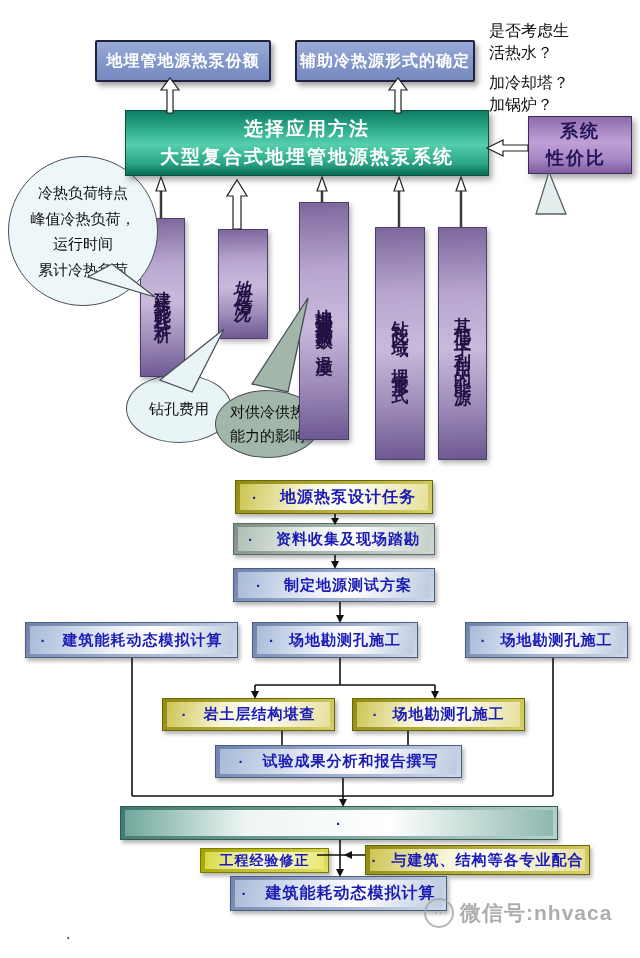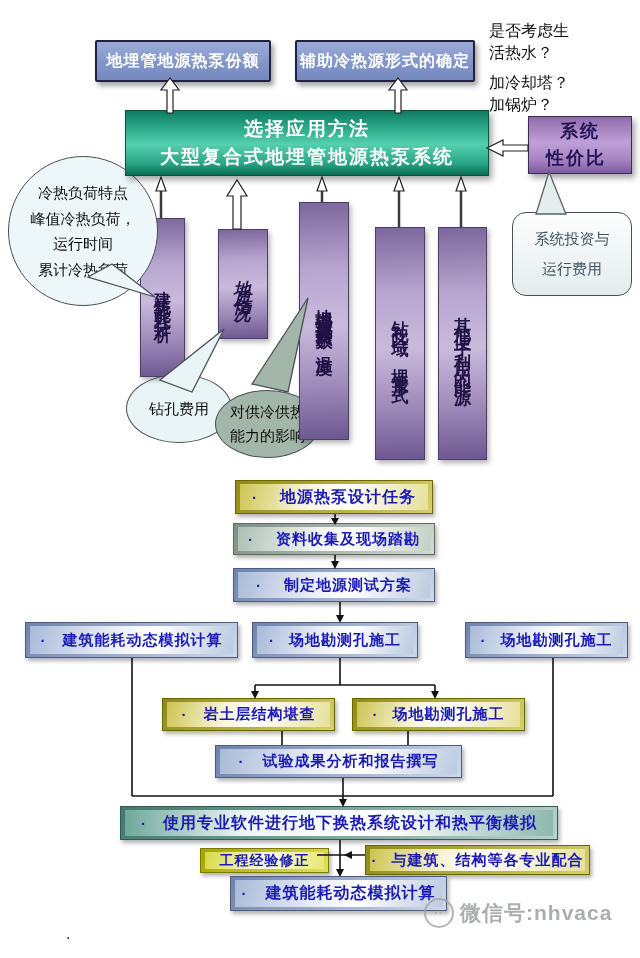--- a/index.html
+++ b/index.html
@@ -126,22 +126,20 @@
   <div class="abs vcol c4" style="left:375px;top:227px;width:48px;height:231px;">钻孔区域、埋管形式</div>
   <div class="abs vcol c5" style="left:438px;top:227px;width:47px;height:231px;">其他便于利用的能源</div>
 
   <div class="abs bubble big prelines" style="left:8px;top:156px;width:148px;height:148px;">冷热负荷特点
 峰值冷热负荷，
 运行时间
 累计冷热负荷</div>
   <div class="abs bubble drill" style="left:126px;top:374px;width:104px;height:67px;">钻孔费用</div>
   <div class="abs bubble cap prelines" style="left:215px;top:390px;width:103px;height:66px;">对供冷供热
 能力的影响</div>
-  <div class="abs bubble invest prelines" style="left:512px;top:212px;width:118px;height:82px;">系统投资与
-运行费用</div>
 
   <div class="abs fbox fy" style="left:235px;top:480px;width:198px;height:34px;box-sizing:border-box;">
     <div class="face" style="font-size:16px;">
         <span class="blt">·</span>
         <span>地源热泵设计任务</span>
       </div>
   </div>
   <div class="abs fbox fs" style="left:233px;top:523px;width:202px;height:32px;box-sizing:border-box;">
     <div class="face">
         <span class="blt">·</span>
@@ -186,21 +184,20 @@
   </div>
   <div class="abs fbox fb" style="left:215px;top:745px;width:247px;height:33px;box-sizing:border-box;">
     <div class="face" style="gap:18px;">
         <span class="blt">·</span>
         <span>试验成果分析和报告撰写</span>
       </div>
   </div>
   <div class="abs fbox ft" style="left:120px;top:806px;width:438px;height:34px;box-sizing:border-box;">
     <div class="face" style="gap:16px;font-size:16px;">
         <span class="blt">·</span>
-        <span>使用专业软件进行地下换热系统设计和热平衡模拟</span>
       </div>
   </div>
   <div class="abs fbox fby" style="left:200px;top:848px;width:129px;height:25px;box-sizing:border-box;">
     <div class="face" style="font-size:14px;gap:0;">
         <span>工程经验修正</span>
       </div>
   </div>
   <div class="abs fbox fy" style="left:365px;top:845px;width:225px;height:30px;box-sizing:border-box;">
     <div class="face" style="gap:14px;">
         <span class="blt">·</span>

